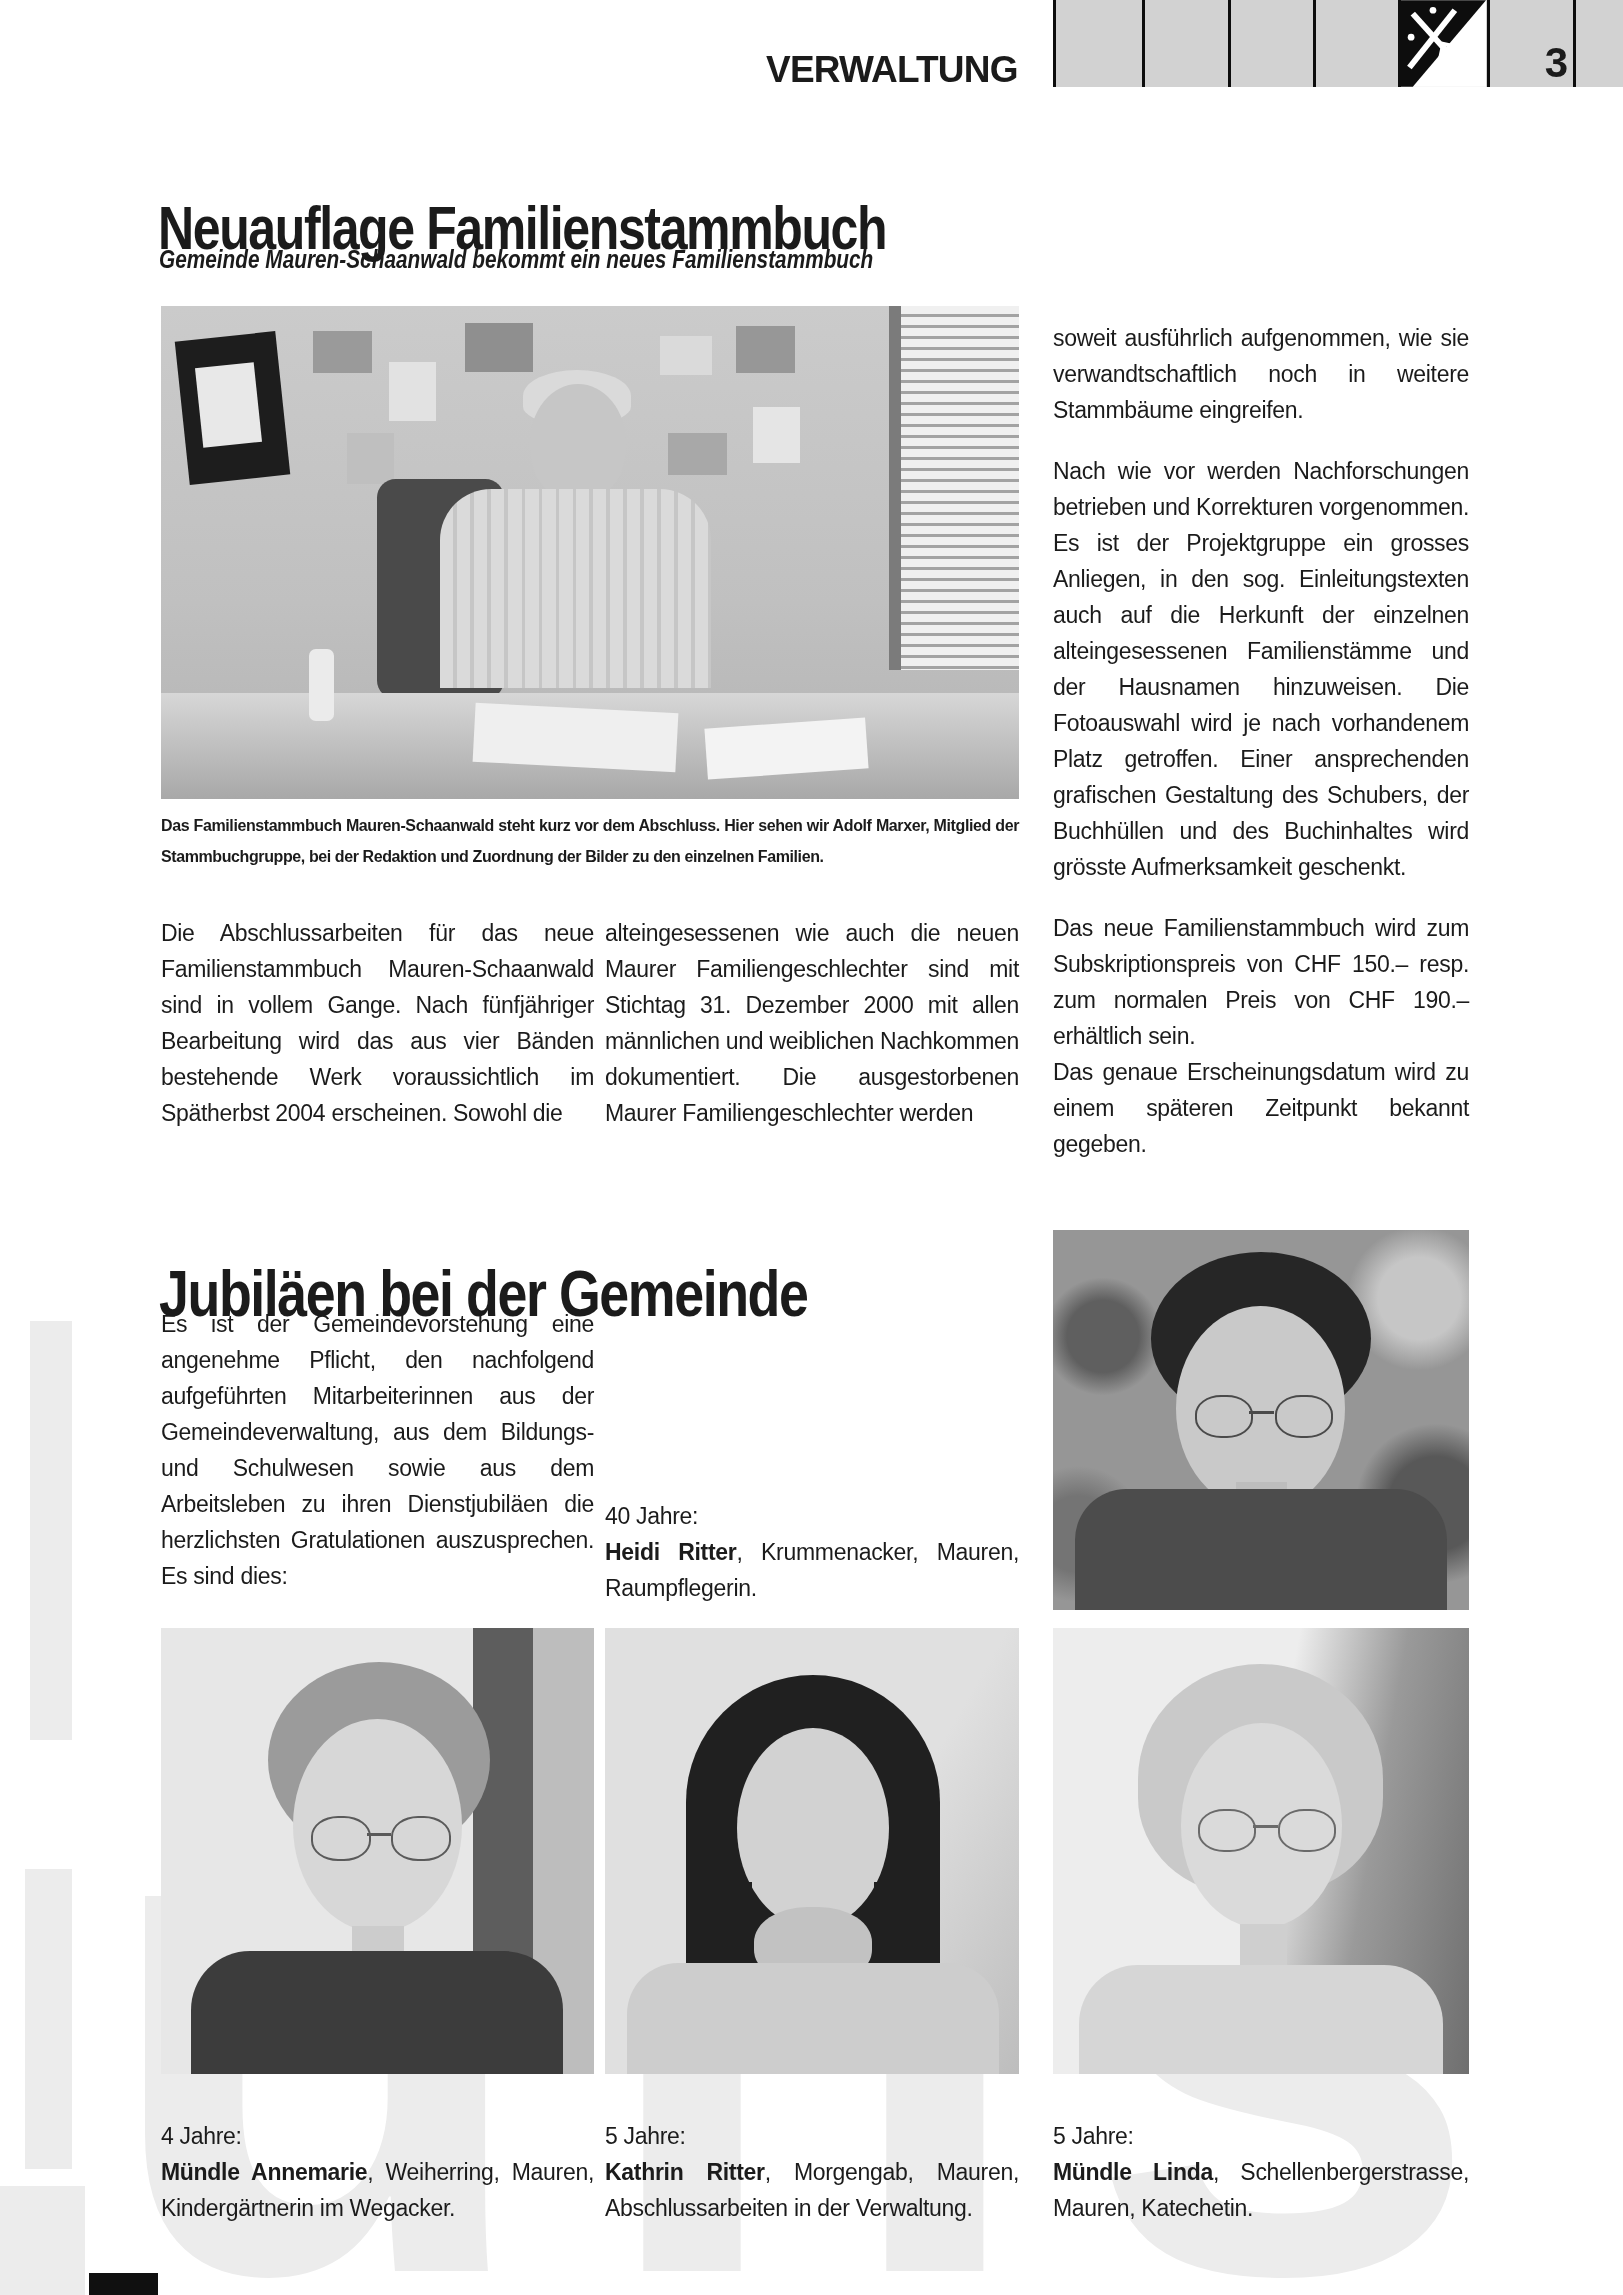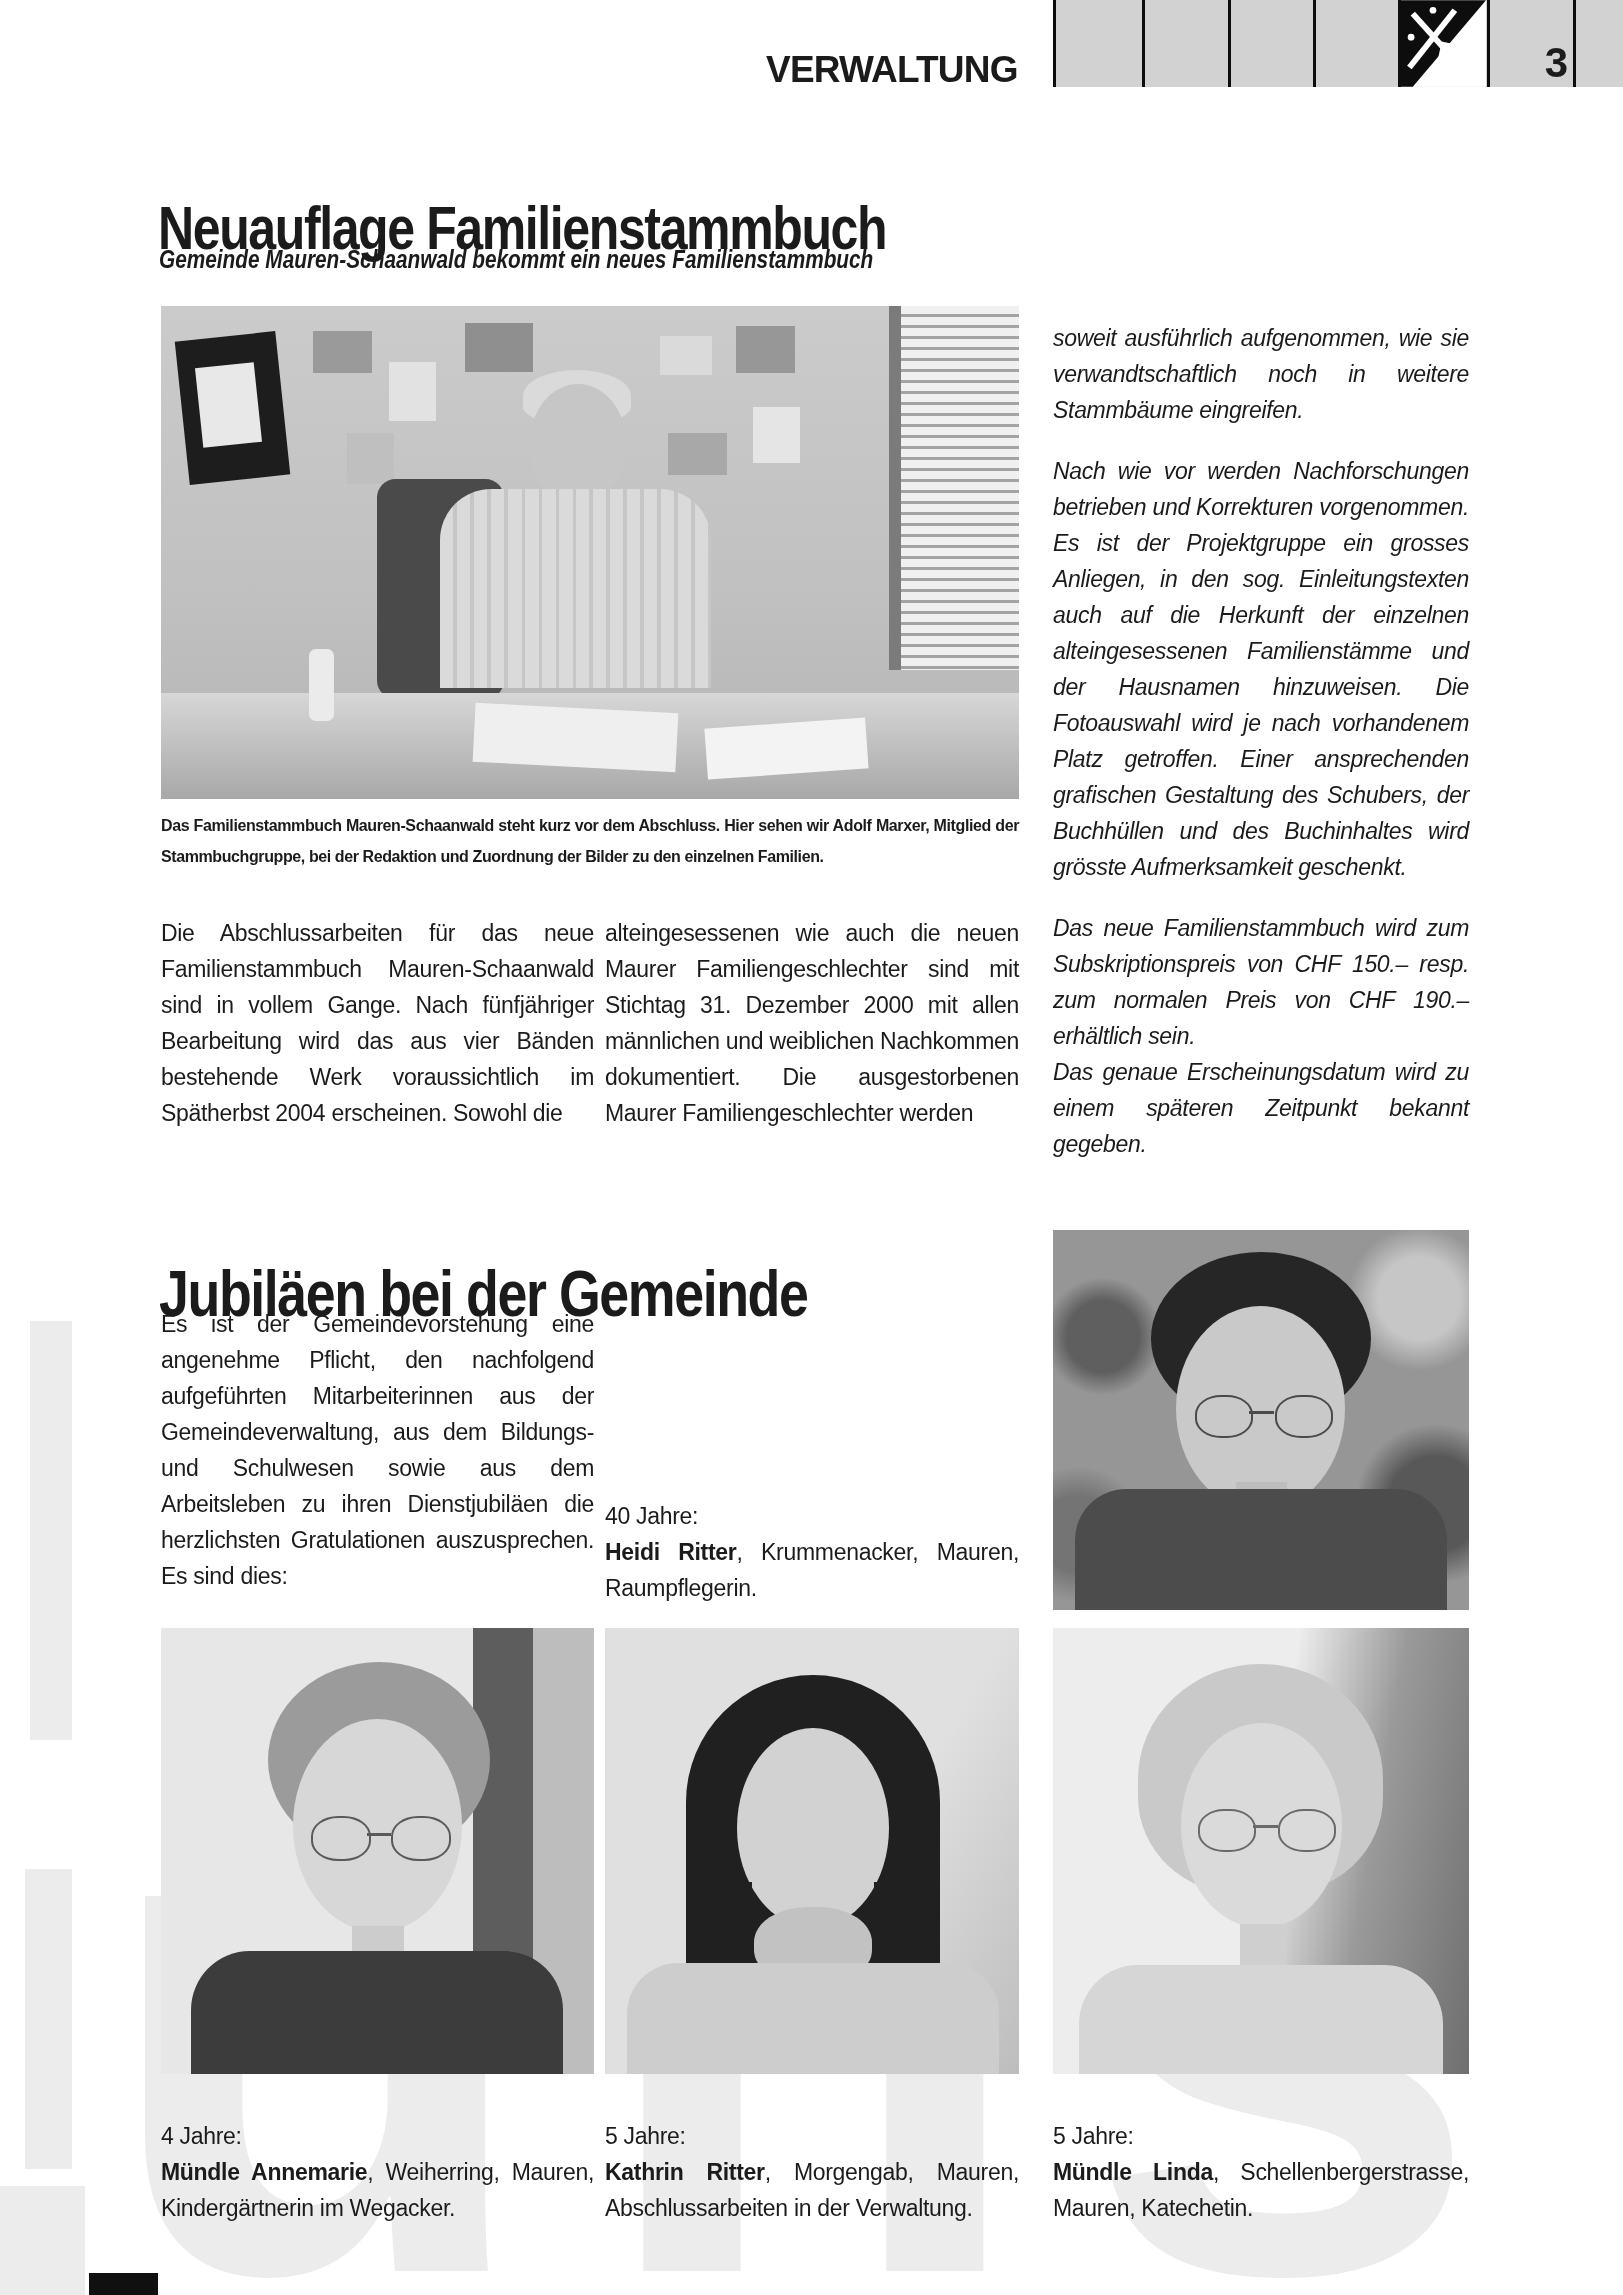--- a/index.html
+++ b/index.html
@@ -32,21 +32,21 @@
   .h2 .squeeze{display:inline-block;transform:scaleX(.84);transform-origin:left bottom;}
 
   .caption{position:absolute;left:161px;top:810px;width:858px;font-size:16px;font-weight:bold;
            line-height:31px;letter-spacing:-0.4px;text-align:justify;z-index:3;}
   .body-col{position:absolute;font-size:23px;line-height:36px;letter-spacing:-0.3px;
             text-align:justify;z-index:3;}
   .body-col p{margin:0 0 25px 0;}
   .body-col p.tight{margin:0;}
   .col1{left:161px;top:915px;width:433px;}
   .col2{left:605px;top:915px;width:414px;}
-  .col3{left:1053px;top:320px;width:416px;font-style:italic;}
+  .col3{left:1053px;top:320px;width:416px;}
   .intro{left:161px;top:1306px;width:433px;}
 
   .jub{position:absolute;font-size:23px;line-height:36px;letter-spacing:-0.3px;
        text-align:justify;z-index:3;}
   .jub strong{font-weight:bold;}
   .jub-mid{left:605px;top:1498px;width:414px;}
   .jub-a{left:161px;top:2118px;width:433px;}
   .jub-b{left:605px;top:2118px;width:414px;}
   .jub-c{left:1053px;top:2118px;width:416px;}
 

